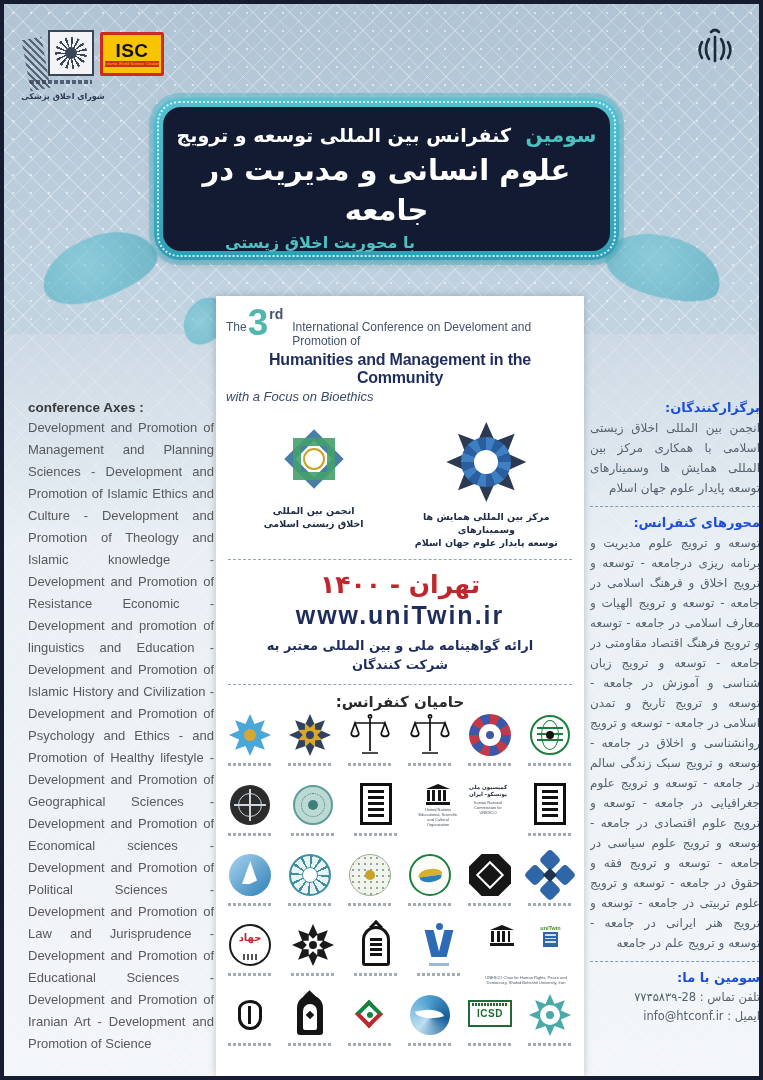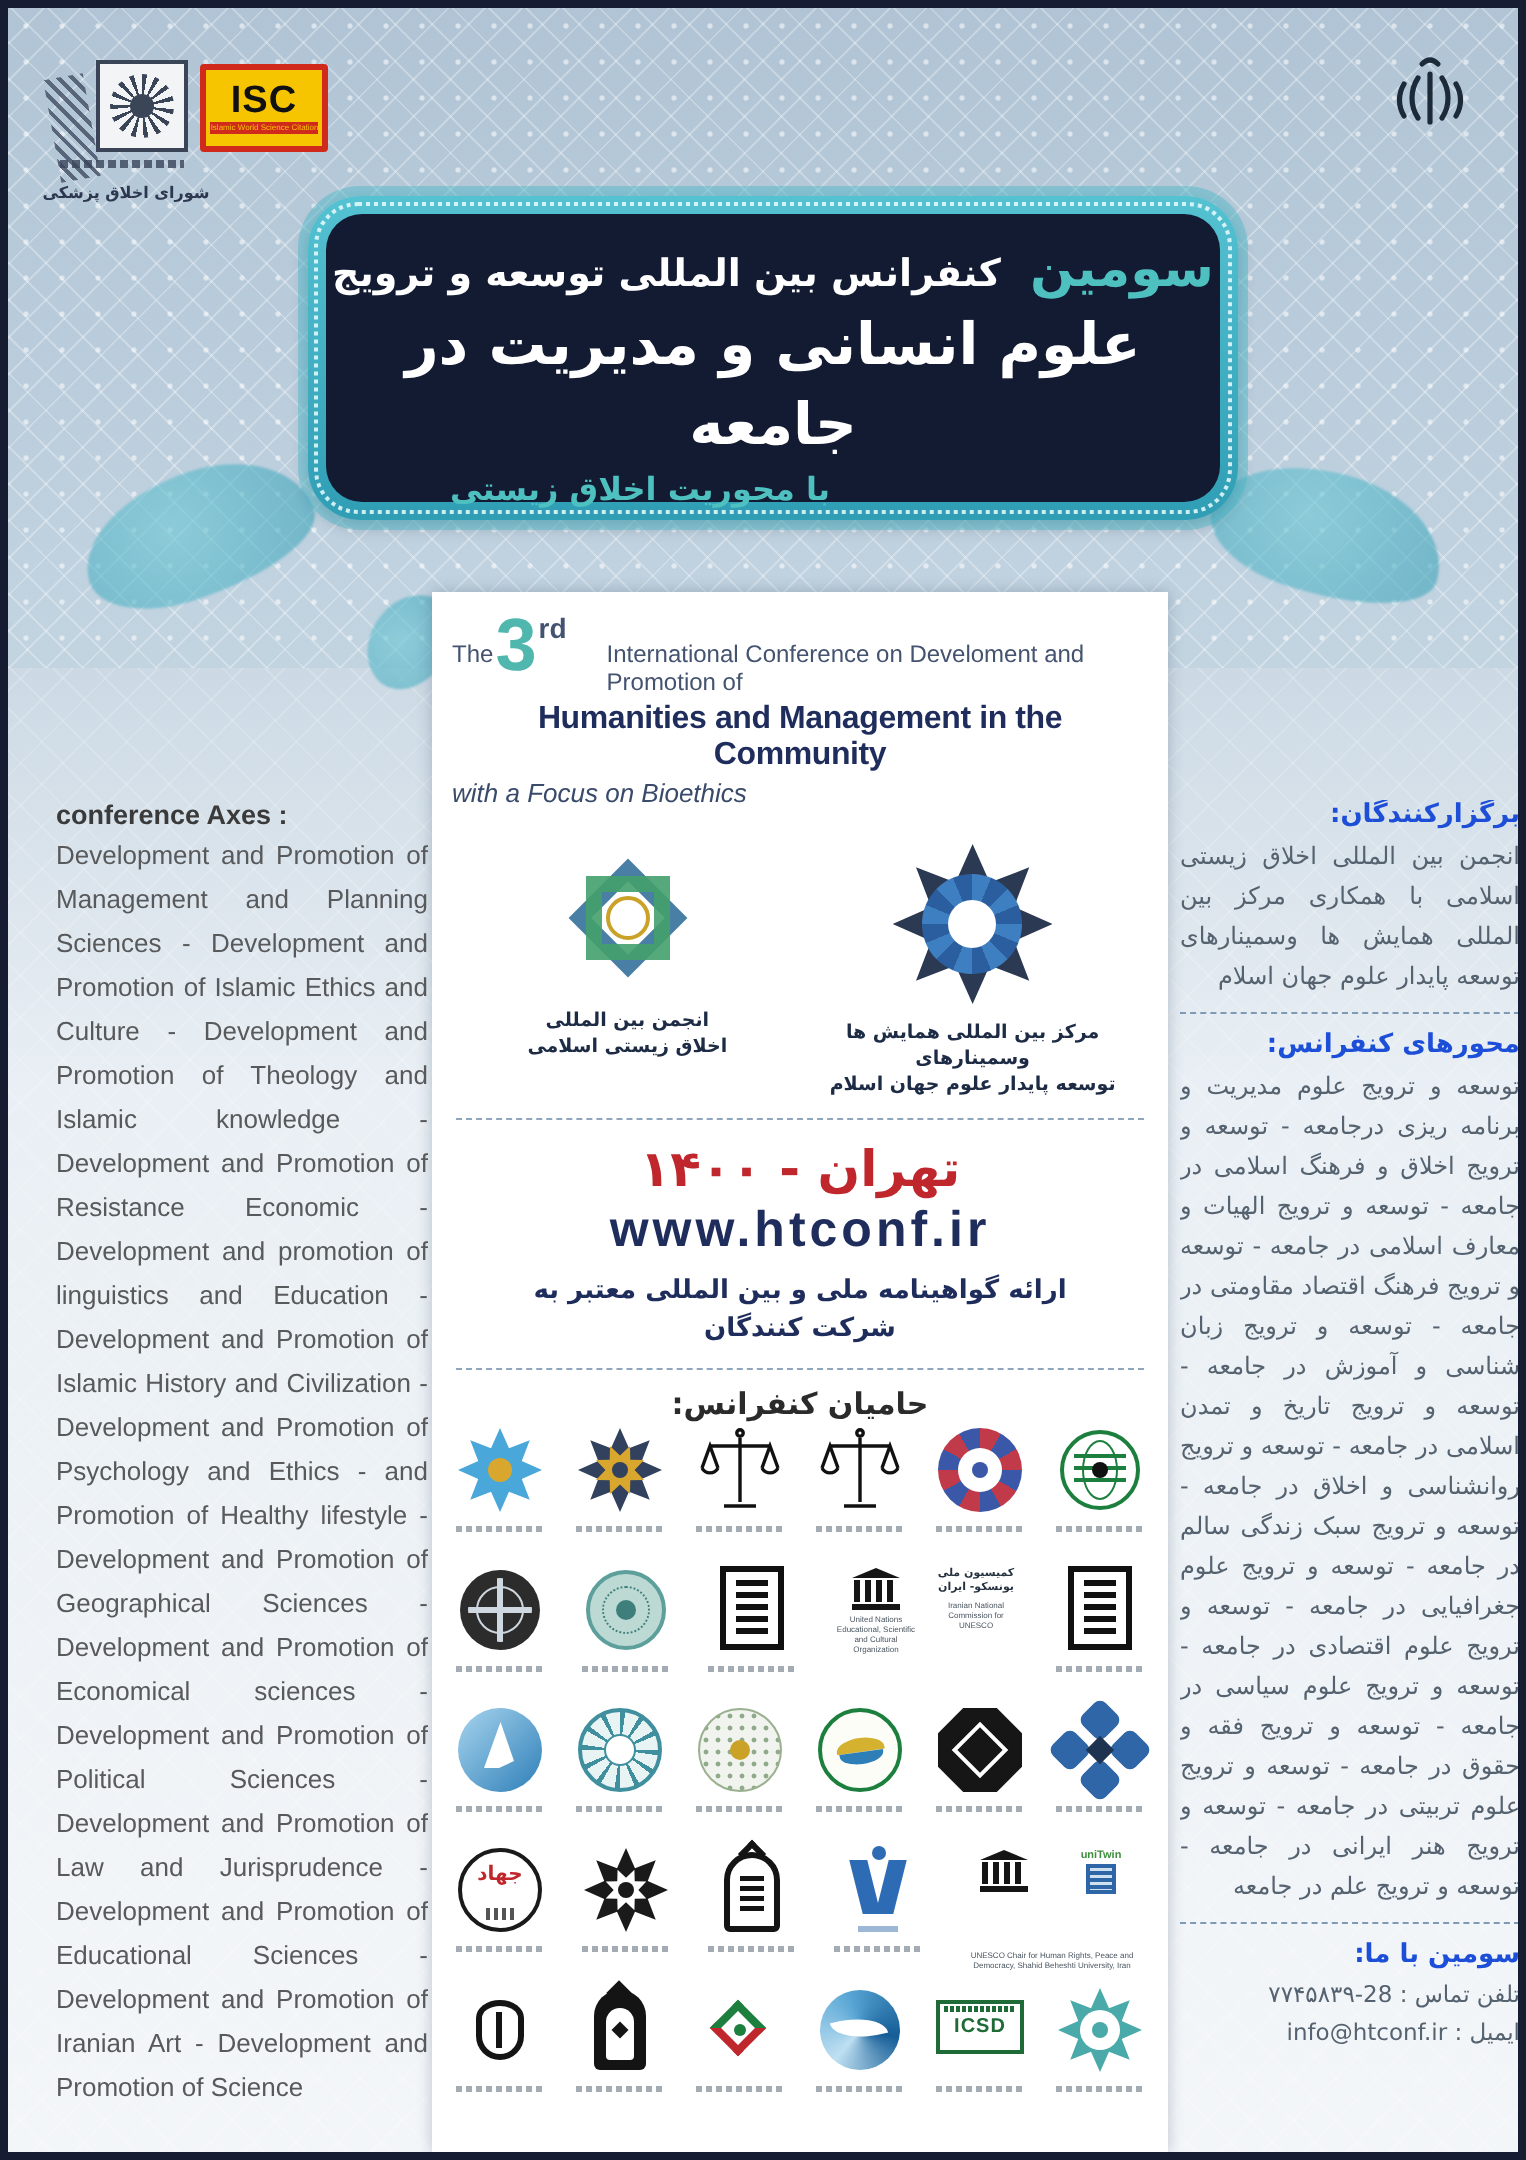--- a/index.html
+++ b/index.html
@@ -46,31 +46,31 @@
   .gov .g1{font-size:7px;font-weight:bold;}
   .gov .g2{font-size:6.5px;margin-top:1px;}
   .gov .lic{font-size:8.5px;font-weight:bold;margin-top:3px;color:#3c4656;}
   
   .frame{position:absolute;left:150px;top:94px;width:465px;height:162px;border-radius:26px;
     background:linear-gradient(180deg,#55c2d2,#2f9db4);box-shadow:0 0 0 5px rgba(73,184,200,.45),0 3px 8px rgba(20,40,60,.3);}
   .frame::after{content:"";position:absolute;inset:3px;border:2px dotted #eafcff;border-radius:22px;opacity:.85;}
   .banner{position:absolute;inset:9px;background:#131b33;border-radius:18px;color:#fff;text-align:center;
     padding-top:13px;box-sizing:border-box;}
   .b1{font-size:19px;font-weight:bold;line-height:30px;}
-  .b1 .ord{color:#4fc0c0;font-size:26px;font-weight:bold;margin-left:8px;}
+  .b1 .ord{color:#4fc0c0;font-size:20px;font-weight:bold;margin-left:8px;}
   .b2{font-size:29px;font-weight:bold;line-height:40px;letter-spacing:0;}
   .b3{font-size:16px;font-weight:bold;color:#4fc0c0;text-align:left;padding-left:62px;line-height:26px;}
   
   .panel{position:absolute;left:212px;top:292px;width:368px;bottom:0;background:#fff;
     box-shadow:0 0 7px rgba(40,60,90,.28);box-sizing:border-box;padding:8px 10px 0 10px;}
   .t1{display:flex;align-items:flex-start;justify-content:center;color:#44536f;font-size:12px;margin-top:2px;}
   .t1 .the{margin-top:14px;}
   .t1 .n3{font-size:37px;line-height:34px;font-weight:bold;color:#4fb7ae;margin:0 1px;}
   .t1 .rd{font-size:14px;font-weight:bold;color:#44536f;}
-  .t1 .r1{margin-top:14px;margin-left:20px;}
+  .t1 .r1{margin-top:14px;margin-left:9px;}
   .t2{font-weight:bold;font-size:16px;letter-spacing:-.2px;color:#1f2d5c;text-align:center;margin-top:3px;}
   .t3{font-size:13px;color:#394a6b;text-align:left;padding-right:30px;margin-top:2px;font-style:italic;}
   .orgrow{display:flex;justify-content:space-evenly;align-items:flex-start;margin-top:18px;}
   .orgcell{text-align:center;width:170px;}
   .orgL,.orgR{position:relative;margin:0 auto;}
   .orgL{width:74px;height:74px;}
   .oa{position:absolute;left:16px;top:16px;width:42px;height:42px;border:8px solid #4a7fa5;transform:rotate(45deg);box-sizing:border-box;}
   .ob{position:absolute;left:16px;top:16px;width:42px;height:42px;border:8px solid #44a06b;box-sizing:border-box;opacity:.9;}
   .oc{position:absolute;left:26px;top:26px;width:22px;height:22px;border-radius:50%;background:#fff;border:2px solid #c9a227;box-sizing:border-box;}
   .orgR{width:80px;height:80px;}
@@ -262,21 +262,21 @@
         </div>
         <div class="orgcap fa">
           <div>مرکز بین المللی همایش ها وسمینارهای</div>
           <div>توسعه پایدار علوم جهان اسلام</div>
         </div>
       </div>
     </div>
 
     <div class="sep"></div>
     <div class="city fa">تهران - ۱۴۰۰</div>
-    <div class="site">www.htconf.ir</div>
+    <div class="site">www.uniTwin.ir</div>
     <div class="cert fa">
       <div>ارائه گواهینامه ملی و بین المللی معتبر به</div>
       <div>شرکت کنندگان</div>
     </div>
     <div class="sep"></div>
     <div class="supt fa">حامیان کنفرانس:</div>
 
     <div class="sp-row">
       <div class="sp">
         <div class="lg">

